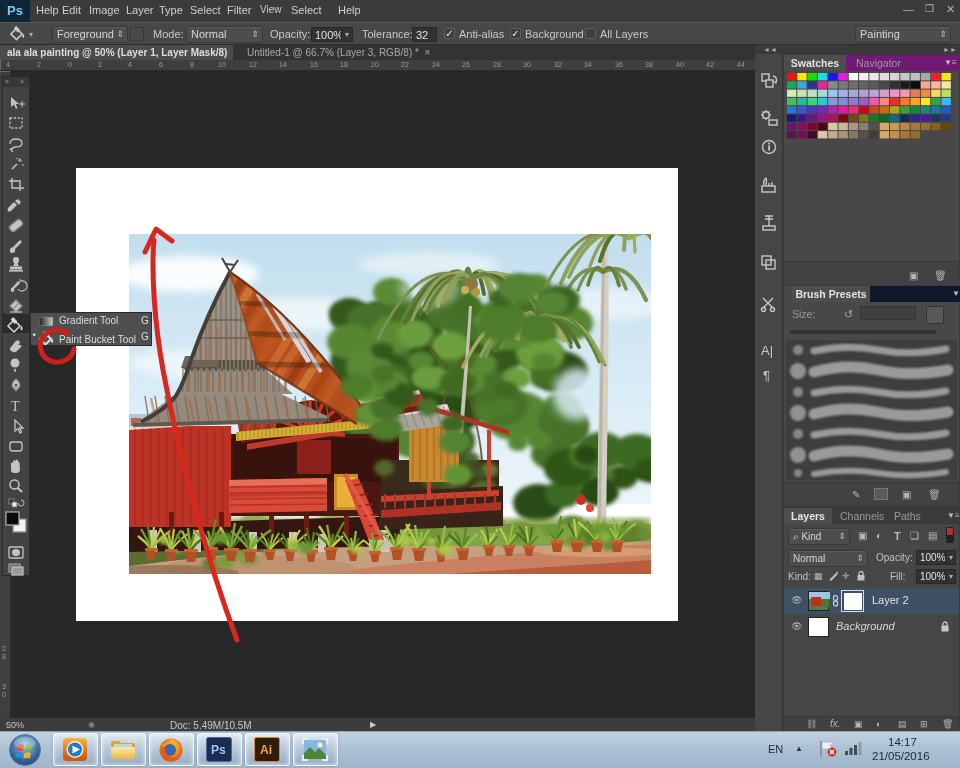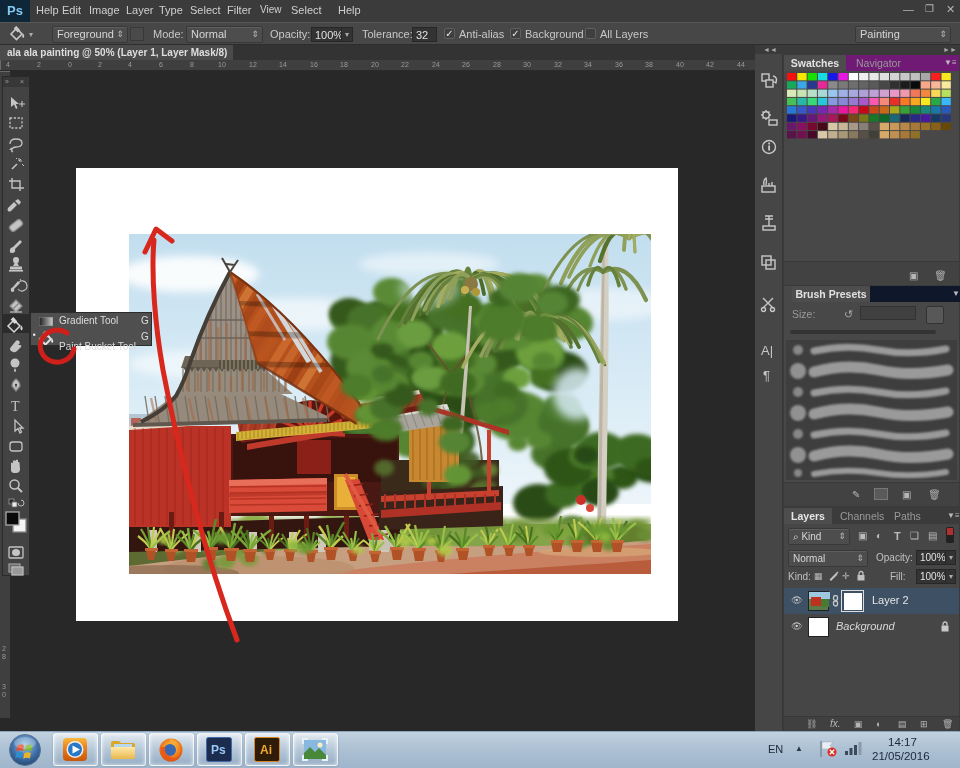--- a/index.html
+++ b/index.html
@@ -64,20 +64,21 @@
     <span class="optlabel" style="left:459px;top:5px">Anti-alias</span>
     <div class="chk" style="left:510px;top:5px">✓</div>
     <span class="optlabel" style="left:525px;top:5px">Background</span>
     <div class="chk" style="left:585px;top:5px"></div>
     <span class="optlabel" style="left:600px;top:5px">All Layers</span>
     <div class="dd" style="left:855px;top:3px;width:96px">Painting<span class="ar">⇕</span></div>
   </div>
 
   <div id="tabrow" style="left:0;top:45px;width:755px;height:15px;background:#333333">
     <div style="left:0;top:0;width:233px;height:15px;background:#4b4b4b;color:#dedede;font-size:10px;line-height:15px;font-weight:bold;padding-left:7px">ala ala painting @ 50% (Layer 1, Layer Mask/8) * &nbsp;×</div>
+    <div style="left:240px;top:0;width:200px;height:15px;color:#a8a8a8;font-size:10px;line-height:15px;padding-left:7px">Untitled-1 @ 66.7% (Layer 3, RGB/8) * &nbsp;×</div>
   </div>
 
   <div id="hruler" style="left:0;top:60px;width:755px;height:11px;background:#3f3f3f;border-bottom:1px solid #2a2a2a;
        background-image:linear-gradient(90deg,#6a6a6a 0,#6a6a6a 1px,transparent 1px)">
     <span class="rnum" style="left:6px;top:1px">4</span>
       <span class="rnum" style="left:37px;top:1px">2</span>
     <span class="rnum" style="left:68px;top:1px">0</span>
       <span class="rnum" style="left:98px;top:1px">2</span>
     <span class="rnum" style="left:128px;top:1px">4</span>
       <span class="rnum" style="left:159px;top:1px">6</span>
@@ -1103,21 +1104,21 @@
       <rect x="0" y="0" width="14" height="9" fill="url(#gt)" stroke="#888" stroke-width="1"></rect>
     </svg>
     <span style="left:28px;top:2px">Gradient Tool</span>
     <span style="left:110px;top:2px">G</span>
     <span style="left:2px;top:17px;color:#fff;font-size:8px">▪</span>
     <svg style="left:7px;top:18px" width="17" height="14" viewBox="0 0 17 14">
       <path d="M2 8 L7.5 2.5 L13 8 L7.5 13.5 Z" fill="none" stroke="#e0e0e0" stroke-width="2"></path>
       <rect x="6" y="0.5" width="3.4" height="6" fill="#e0e0e0" transform="rotate(-42 7.5 3)"></rect>
       <path d="M14.2 7.5 q2.1 3.4 0 4.6 q-2.1 -1.2 0 -4.6" fill="#e0e0e0"></path>
     </svg>
-    <span style="left:28px;top:28px">Paint Bucket Tool</span>
+    <span style="left:28px;top:21px">Paint Bucket Tool</span>
     <span style="left:110px;top:18px">G</span>
   </div>
 
   <svg id="annot" style="left:0;top:0;pointer-events:none" width="960" height="768" viewBox="0 0 960 768">
     <path d="M237 640 C 205 555, 178 450, 163 370 C 155 325, 151 275, 154 240" fill="none" stroke="#d8281e" stroke-width="5" stroke-linecap="round"></path>
     <path d="M145 252 L156 229 L172 241" fill="none" stroke="#d8281e" stroke-width="5" stroke-linejoin="round" stroke-linecap="round"></path>
     <path d="M67 333 A 17 16 0 1 0 74 349" fill="none" stroke="#cf1f1a" stroke-width="5" stroke-linecap="round"></path>
   </svg>
 
   <div id="rightcol" style="left:755px;top:45px;width:205px;height:686px;background:#474747">
@@ -1434,20 +1435,26 @@
         <span style="left:46px;top:1px;color:#b5b5b5;font-size:10px;font-style:italic">fx.</span>
         <span style="left:70px;top:2px;color:#b5b5b5;font-size:9px">▣</span>
         <span style="left:92px;top:2px;color:#b5b5b5;font-size:9px">◐</span>
         <span style="left:114px;top:2px;color:#b5b5b5;font-size:9px">▤</span>
         <span style="left:136px;top:2px;color:#b5b5b5;font-size:9px">⊞</span>
         <span style="left:158px;top:2px;color:#b5b5b5;font-size:9px">🗑</span>
       </div>
     </div>
   </div>
 
+  <div id="statusbar" style="left:0;top:718px;width:755px;height:13px;background:#3c3c3c;color:#c5c5c5;font-size:9px">
+    <span style="left:6px;top:2px">50%</span>
+    <span style="left:88px;top:2px;color:#888;font-size:8px">◉</span>
+    <span style="left:170px;top:2px;font-size:10px">Doc: 5.49M/10.5M</span>
+    <span style="left:370px;top:2px;color:#ccc;font-size:8px">▶</span>
+  </div>
 
   <div id="taskbar" style="left:0;top:731px;width:960px;height:37px;background:linear-gradient(180deg,#c2d2e0 0%,#aec2d5 45%,#9fb5cb 100%)">
     <div style="left:0;top:0;width:960px;height:1px;background:#8ba3bb"></div>
 
     <svg style="left:7px;top:1px" width="36" height="36" viewBox="0 0 36 36">
       <defs>
         <radialGradient id="orb" cx="0.5" cy="0.35" r="0.75">
           <stop offset="0" stop-color="#9ec7e8"></stop>
             <stop offset="0.55" stop-color="#3f6fa8"></stop>
             <stop offset="1" stop-color="#1c3a60"></stop>

